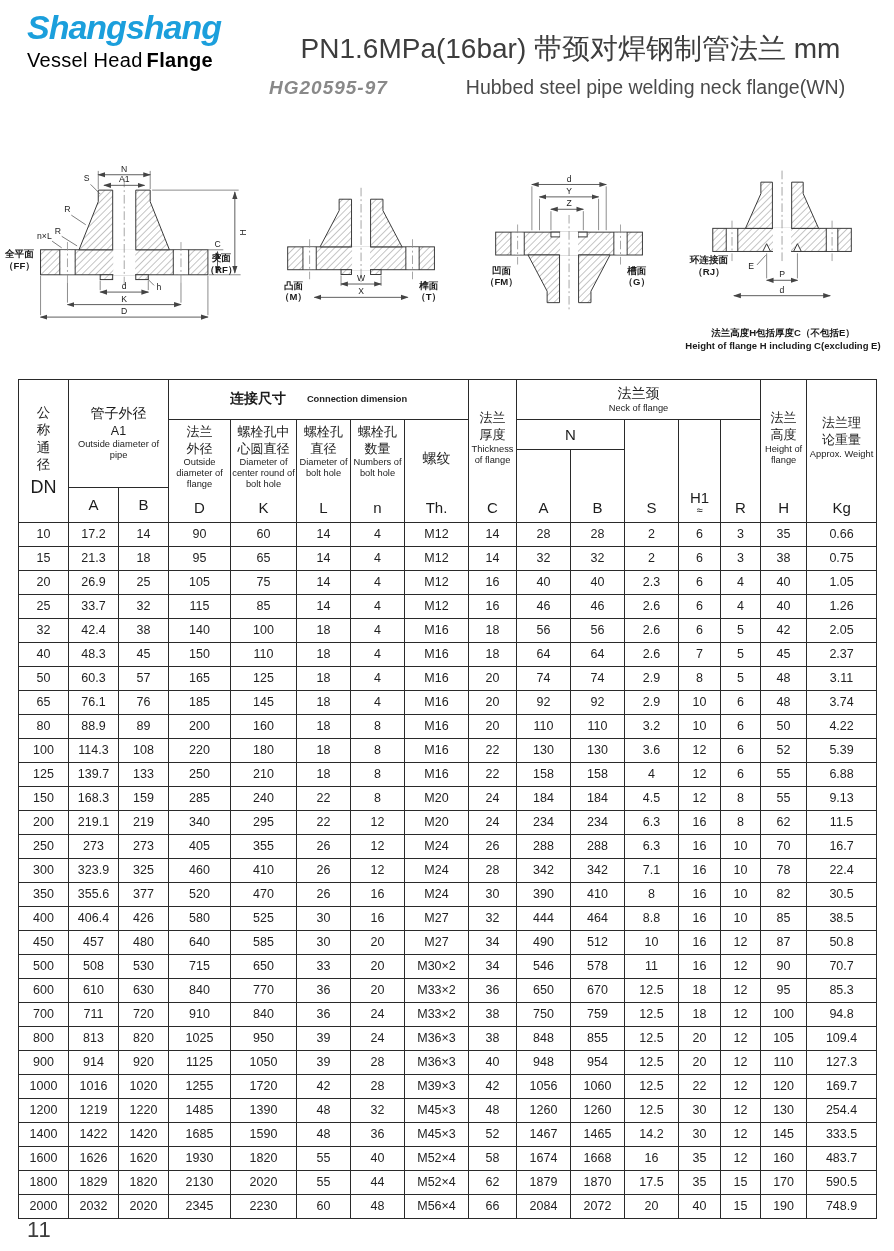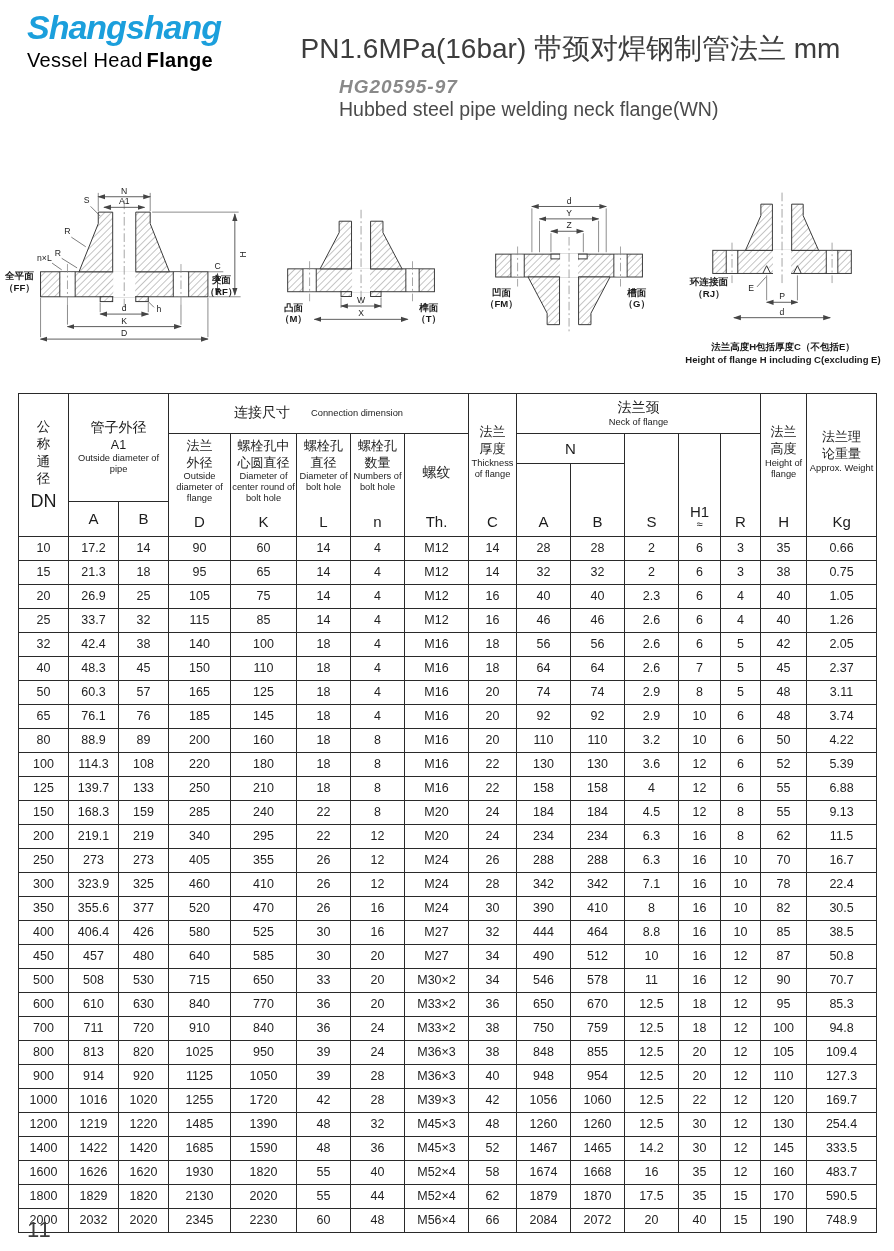--- a/index.html
+++ b/index.html
@@ -11,37 +11,37 @@
   .pre { white-space: pre-line; }
 
   
   .hdr { display: flex; padding: 8px 14px 0 27px; }
   .logo { width: 212px; flex: none; padding-top: 2px; }
   .logo-top { font-size: 34px; font-weight: bold; font-style: italic; color: #1b9fdc; letter-spacing: -1px; line-height: 1.05; }
   .logo-bottom { font-size: 20px; color: #000000; margin-top: 3px; letter-spacing: .3px; }
   .logo-bottom .bld { font-weight: bold; margin-left: 4px; }
   .titleblock { flex: 1; padding-left: 22px; }
   .title { font-size: 28px; color: #3d3d3d; margin-top: 22px; white-space: nowrap; text-align: center; }
-  .subrow { display: flex; margin-top: 8px; align-items: baseline; flex-direction: column; }
+  .subrow { display: flex; margin-top: 8px; align-items: baseline; }
   .standard { font-size: 19px; font-weight: bold; font-style: italic; color: #898989; letter-spacing: 1px; margin-left: 8px; }
   .subtitle { font-size: 19.5px; color: #4a4a4a; margin-left: 78px; }
 
   
   .figs { display: flex; margin-top: 62px; padding: 0 4px; align-items: flex-start; justify-content: space-between; }
   .figwrap { flex: none; }
   svg.fig text { font-family: "Liberation Sans", sans-serif; }
   .shape { stroke: #333; stroke-width: 1; }
   .edge  { stroke: #333; stroke-width: 1; }
   .cl    { stroke: #8a8a8a; stroke-width: .8; stroke-dasharray: 9 3 2 3; fill: none; }
   .da    { stroke: #444; stroke-width: .9; marker-start: url(#ar); marker-end: url(#ar); }
   .ext   { stroke: #555; stroke-width: .7; }
   .ldr   { stroke: #555; stroke-width: .8; }
   .dlab  { font-size: 9px; fill: #222; text-anchor: middle; }
   .flab  { font-size: 10px; font-weight: bold; fill: #1a1a1a; text-anchor: middle; }
-  .figcaption { font-size: 9.5px; font-weight: bold; color: #1a1a1a; text-align: center; line-height: 1.35; margin-top: 2px; width: 214px; }
+  .figcaption { font-size: 9.5px; font-weight: bold; color: #1a1a1a; text-align: center; line-height: 1.35; margin-top: 10px; width: 214px; }
 
   
   .tablewrap { margin: 26px 18px 0 18px; }
   table { border-collapse: collapse; table-layout: fixed; width: 858px; border: 1.5px solid #222; }
   th, td { border: 1px solid #2a2a2a; text-align: center; padding: 0; font-weight: normal; }
   thead th { position: relative; color: #1c1c1c; }
   tr.hr1 { height: 40px; } tr.hr2 { height: 30px; } tr.hr3 { height: 38px; } tr.hr4 { height: 35px; }
   .cn  { font-size: 14px; }
   .cn3 { font-size: 13px; line-height: 1.3; }
   .en  { font-size: 9.3px; line-height: 1.18; color: #222; }
@@ -49,21 +49,21 @@
   .sub.mid { vertical-align: middle; padding-top: 0; }
   .tall { vertical-align: middle; padding-bottom: 26px; }
   .ltr { position: absolute; left: 0; right: 0; bottom: 6px; font-size: 15px; text-align: center; }
   .lmid { font-size: 15px; }
   .ncell { font-size: 15px; }
   .approx { display: block; font-size: 11px; line-height: .9; }
   .dnwrap { display: flex; flex-direction: column; align-items: center; justify-content: center; height: 100%; gap: 3px; }
   .dnvert { font-size: 13.5px; line-height: 1.3; }
   .dncode { font-size: 18px; }
   .subA1 { font-size: 12.5px; margin: 1px 0; }
-  .connline { display: flex; gap: 21px; justify-content: center; align-items: center; }
+  .connline { display: flex; gap: 21px; justify-content: center; align-items: center; font-weight: bold; }
   tbody td { font-size: 12.5px; height: 24px; color: #1f1f1f; }
 
   .pagenum { position: absolute; left: 27px; bottom: 8px; font-size: 22px; color: #3d3d3d; letter-spacing: 1px; }
 </style>
 </head>
 <body>
 
 <svg width="0" height="0" style="position:absolute">
   <defs>
     <marker id="ar" markerWidth="9" markerHeight="8" refX="8" refY="4" orient="auto-start-reverse">

